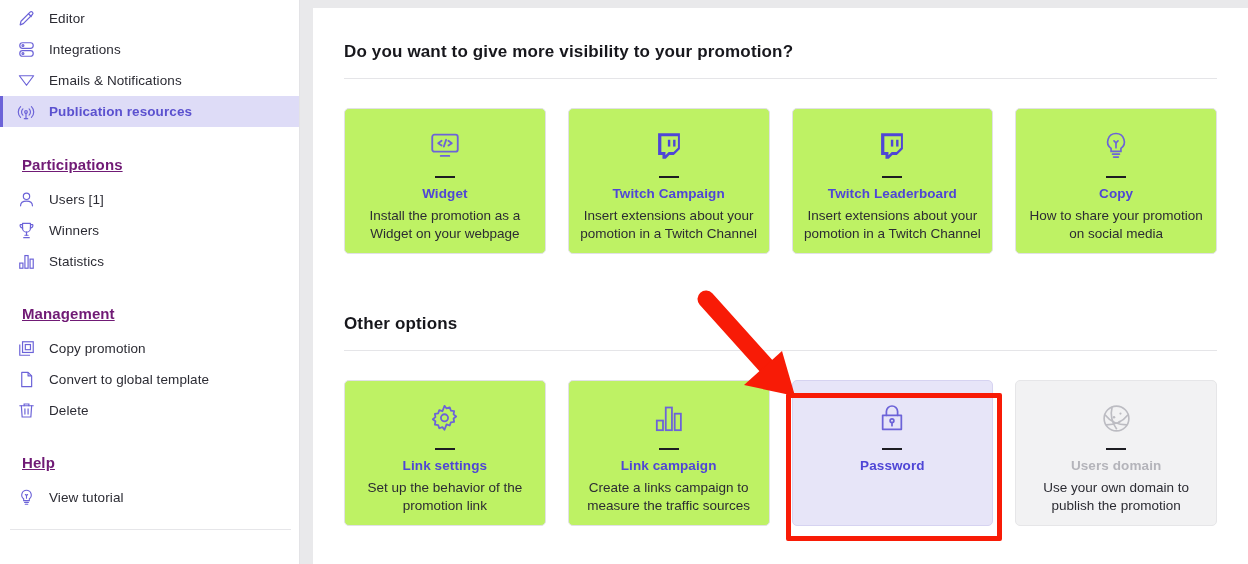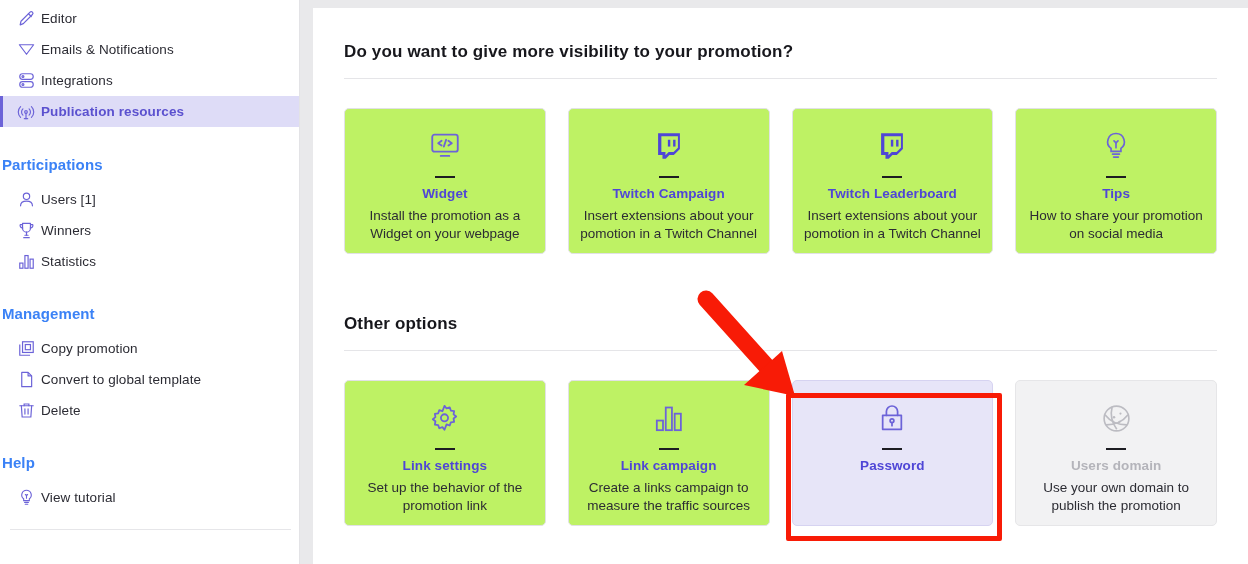--- a/index.html
+++ b/index.html
@@ -25,33 +25,33 @@
     position: relative;
     cursor: pointer;
   }
   .nav-item .ico {
     width: 30px; min-width: 30px; height: 22px;
     display: flex; align-items: center; justify-content: center;
     color: #6c63d8;
   }
   .nav-item .lbl {
     font-size: 13.5px; color: #2b2b33;
-    white-space: nowrap;
+    margin-left: 8px; white-space: nowrap;
     letter-spacing: .1px;
   }
   .nav-item.active { background: #dedcf7; }
   .nav-item.active::before {
     content: ""; position: absolute; left: 0; top: 0;
     width: 3px; height: 100%; background: #6c63d8;
   }
   .nav-item.active .lbl { color: #5b51cf; font-weight: bold; }
 
   .section-title {
-    font-size: 15px; font-weight: bold; color: #3b82f6;
-    padding-left: 2px; letter-spacing: .1px;
+    font-size: 15px; font-weight: bold; color: #701a75;
+    padding-left: 22px; letter-spacing: .1px; text-decoration: underline;
   }
   .sb-divider {
     position: absolute; left: 10px; right: 8px;
     height: 1px; background: #e6e6e9;
   }
 
   
   .panel {
     position: absolute;
     left: 313px; width: 935px;
@@ -149,37 +149,37 @@
           <svg width="19" height="19" viewBox="0 0 24 24" fill="none" stroke="currentColor" stroke-width="1.5" stroke-linecap="round" stroke-linejoin="round">
             <path d="M4 20l1-4.5L16.5 4a2 2 0 0 1 3 3L8 18.5 4 20z"></path>
               <path d="M14.5 6L18 9.5"></path>
           </svg>
         </span>
         <span class="lbl">Editor</span>
       </div>
 
       <div class="nav-item">
         <span class="ico">
-          <svg width="19" height="19" viewBox="0 0 24 24" fill="none" stroke="currentColor" stroke-width="1.5" stroke-linecap="round" stroke-linejoin="round">
-            <path d="M3 6h18l-9 12z"></path>
-          </svg>
-        </span>
-        <span class="lbl">Emails &amp; Notifications</span>
-      </div>
-
-      <div class="nav-item">
-        <span class="ico">
           <svg width="19" height="19" viewBox="0 0 24 24" fill="none" stroke="currentColor" stroke-width="1.5">
             <rect x="3.5" y="3.5" width="17" height="7" rx="3.5"></rect>
             <rect x="3.5" y="13.5" width="17" height="7" rx="3.5"></rect>
             <circle cx="7.5" cy="7" r="1.2"></circle>
               <circle cx="7.5" cy="17" r="1.2"></circle>
           </svg>
         </span>
         <span class="lbl">Integrations</span>
+      </div>
+
+      <div class="nav-item">
+        <span class="ico">
+          <svg width="19" height="19" viewBox="0 0 24 24" fill="none" stroke="currentColor" stroke-width="1.5" stroke-linecap="round" stroke-linejoin="round">
+            <path d="M3 6h18l-9 12z"></path>
+          </svg>
+        </span>
+        <span class="lbl">Emails &amp; Notifications</span>
       </div>
 
       <div class="nav-item active">
         <span class="ico">
           <svg width="20" height="20" viewBox="0 0 24 24" fill="none" stroke="currentColor" stroke-width="1.4" stroke-linecap="round">
             <path d="M5.5 5.5a9 9 0 0 0 0 13"></path>
               <path d="M18.5 5.5a9 9 0 0 1 0 13"></path>
             <path d="M8.3 8.3a5 5 0 0 0 0 7.4"></path>
               <path d="M15.7 8.3a5 5 0 0 1 0 7.4"></path>
             <circle cx="12" cy="12" r="1.6"></circle>
@@ -332,21 +332,21 @@
         <span class="card-icon">
           <svg width="32" height="32" viewBox="0 0 24 24" fill="none" stroke="currentColor" stroke-width="1.25" stroke-linecap="round">
             <path d="M12 2.6a6.2 6.2 0 0 0-3.7 11.2V16h7.4v-2.2A6.2 6.2 0 0 0 12 2.6z"></path>
             <path d="M9.4 18.1h5.2"></path>
               <path d="M10.2 20.3h3.6"></path>
             <path d="M12 9.6v3.7"></path>
               <path d="M10.5 8.1L12 9.6l1.5-1.5"></path>
           </svg>
         </span>
         <span class="card-sep"></span>
-        <span class="card-title">Tips</span>
+        <span class="card-title">Copy</span>
         <span class="card-desc">How to share your promotion on social media</span>
       </div>
 
     </div>
   </div>
 
   <div class="panel" id="panel-other">
     <div class="panel-heading">Other options</div>
     <div class="panel-rule"></div>
 

